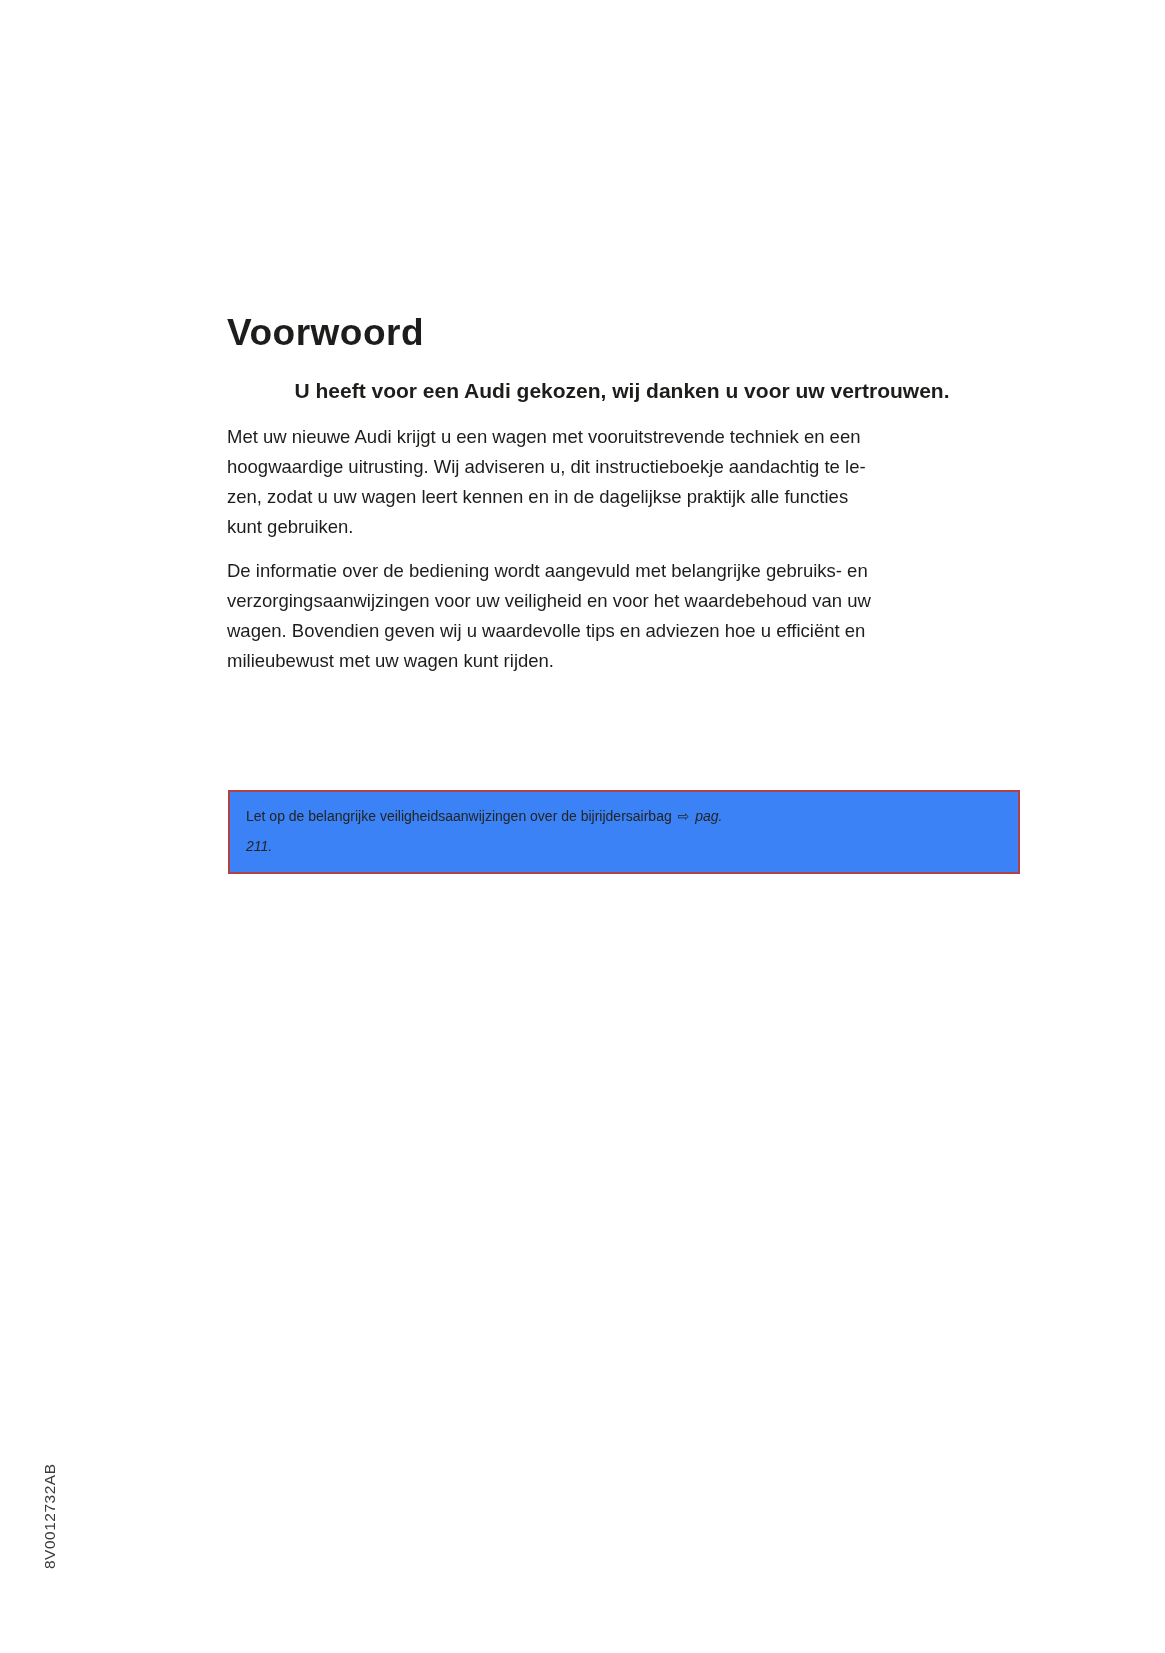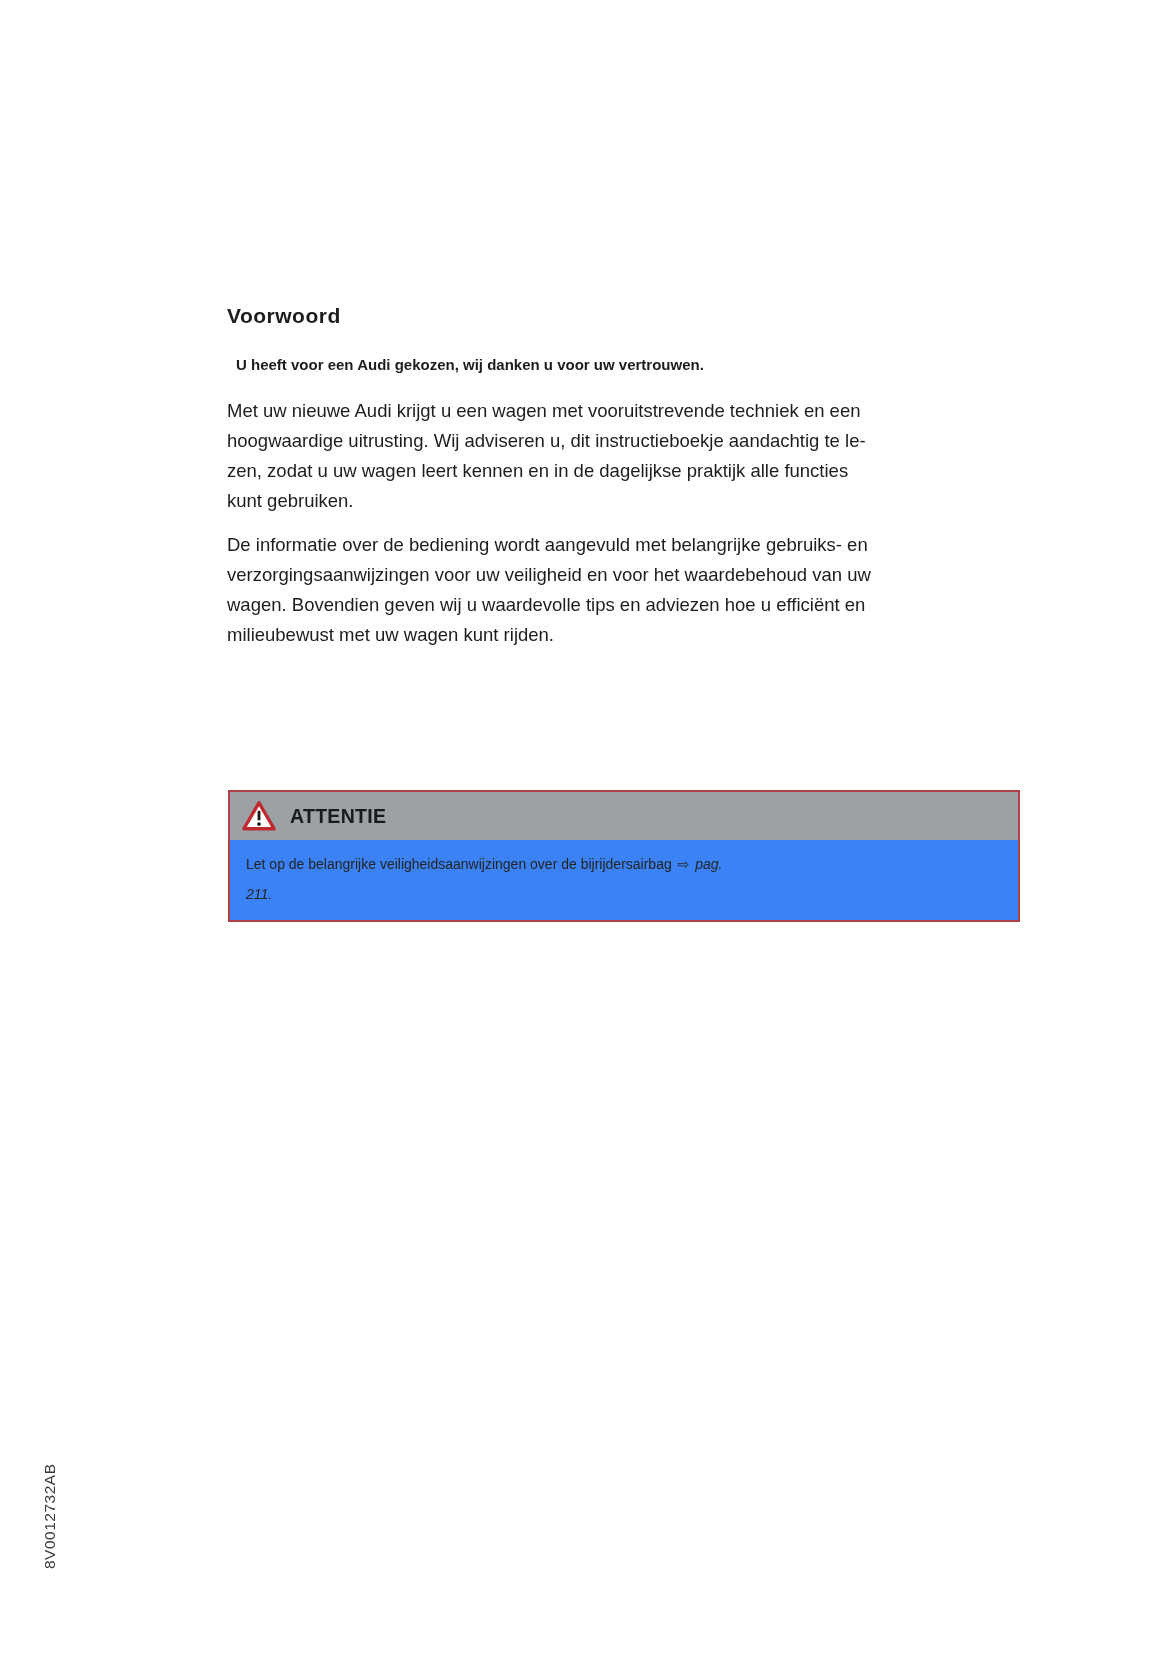--- a/index.html
+++ b/index.html
@@ -16,31 +16,32 @@
     background: #ffffff;
     overflow: hidden;
   }
   .content {
     position: absolute;
     left: 227px;
     top: 300px;
     width: 790px;
   }
   .doc-title {
-    font-size: 21px;
+    font-size: 37px;
     font-weight: 700;
     letter-spacing: 0.5px;
-    margin: 4px 0 22px 0;
+    margin: 12px 0 22px 0;
     color: #1d1d1b;
   }
   .intro {
-    font-size: 15px;
+    font-size: 21px;
     font-weight: 700;
     line-height: 30px;
-    margin: 0 0 16px 9px;
+    margin: 0 0 16px 0;
+    text-align: center;
   }
   .para {
     font-size: 18.5px;
     line-height: 30px;
     margin: 0 0 14px 0;
     white-space: pre-line;
   }
   .signature {
     font-size: 18.5px;
     font-weight: 700;
@@ -116,30 +117,20 @@
 hoogwaardige uitrusting. Wij adviseren u, dit instructieboekje aandachtig te le-
 zen, zodat u uw wagen leert kennen en in de dagelijkse praktijk alle functies
 kunt gebruiken.</p>
     <p class="para">De informatie over de bediening wordt aangevuld met belangrijke gebruiks- en
 verzorgingsaanwijzingen voor uw veiligheid en voor het waardebehoud van uw
 wagen. Bovendien geven wij u waardevolle tips en adviezen hoe u efficiënt en
 milieubewust met uw wagen kunt rijden.</p>
   </div>
 
   <div class="warning-box">
-    <div class="warning-header">
-      <span class="tri-wrap">
-        <svg width="34" height="32" viewBox="0 0 36 32" aria-hidden="true">
-          <polygon points="18,2 34,29.5 2,29.5" fill="#ffffff" stroke="#bf2a30" stroke-width="3.6" stroke-linejoin="round"></polygon>
-          <rect x="16.5" y="10.5" width="3" height="10" fill="#1a1a1a"></rect>
-          <circle cx="18" cy="24.6" r="2" fill="#1a1a1a"></circle>
-        </svg>
-      </span>
-      <span class="warning-label">ATTENTIE</span>
-    </div>
     <div class="warning-body">
       <span>Let op de belangrijke veiligheidsaanwijzingen over de bijrijdersairbag</span>
       <span class="arrow-symbol">⇨</span>
       <span class="warning-ref">pag.
 211.</span>
     </div>
   </div>
 
   <div class="doc-code">8V0012732AB</div>
 

